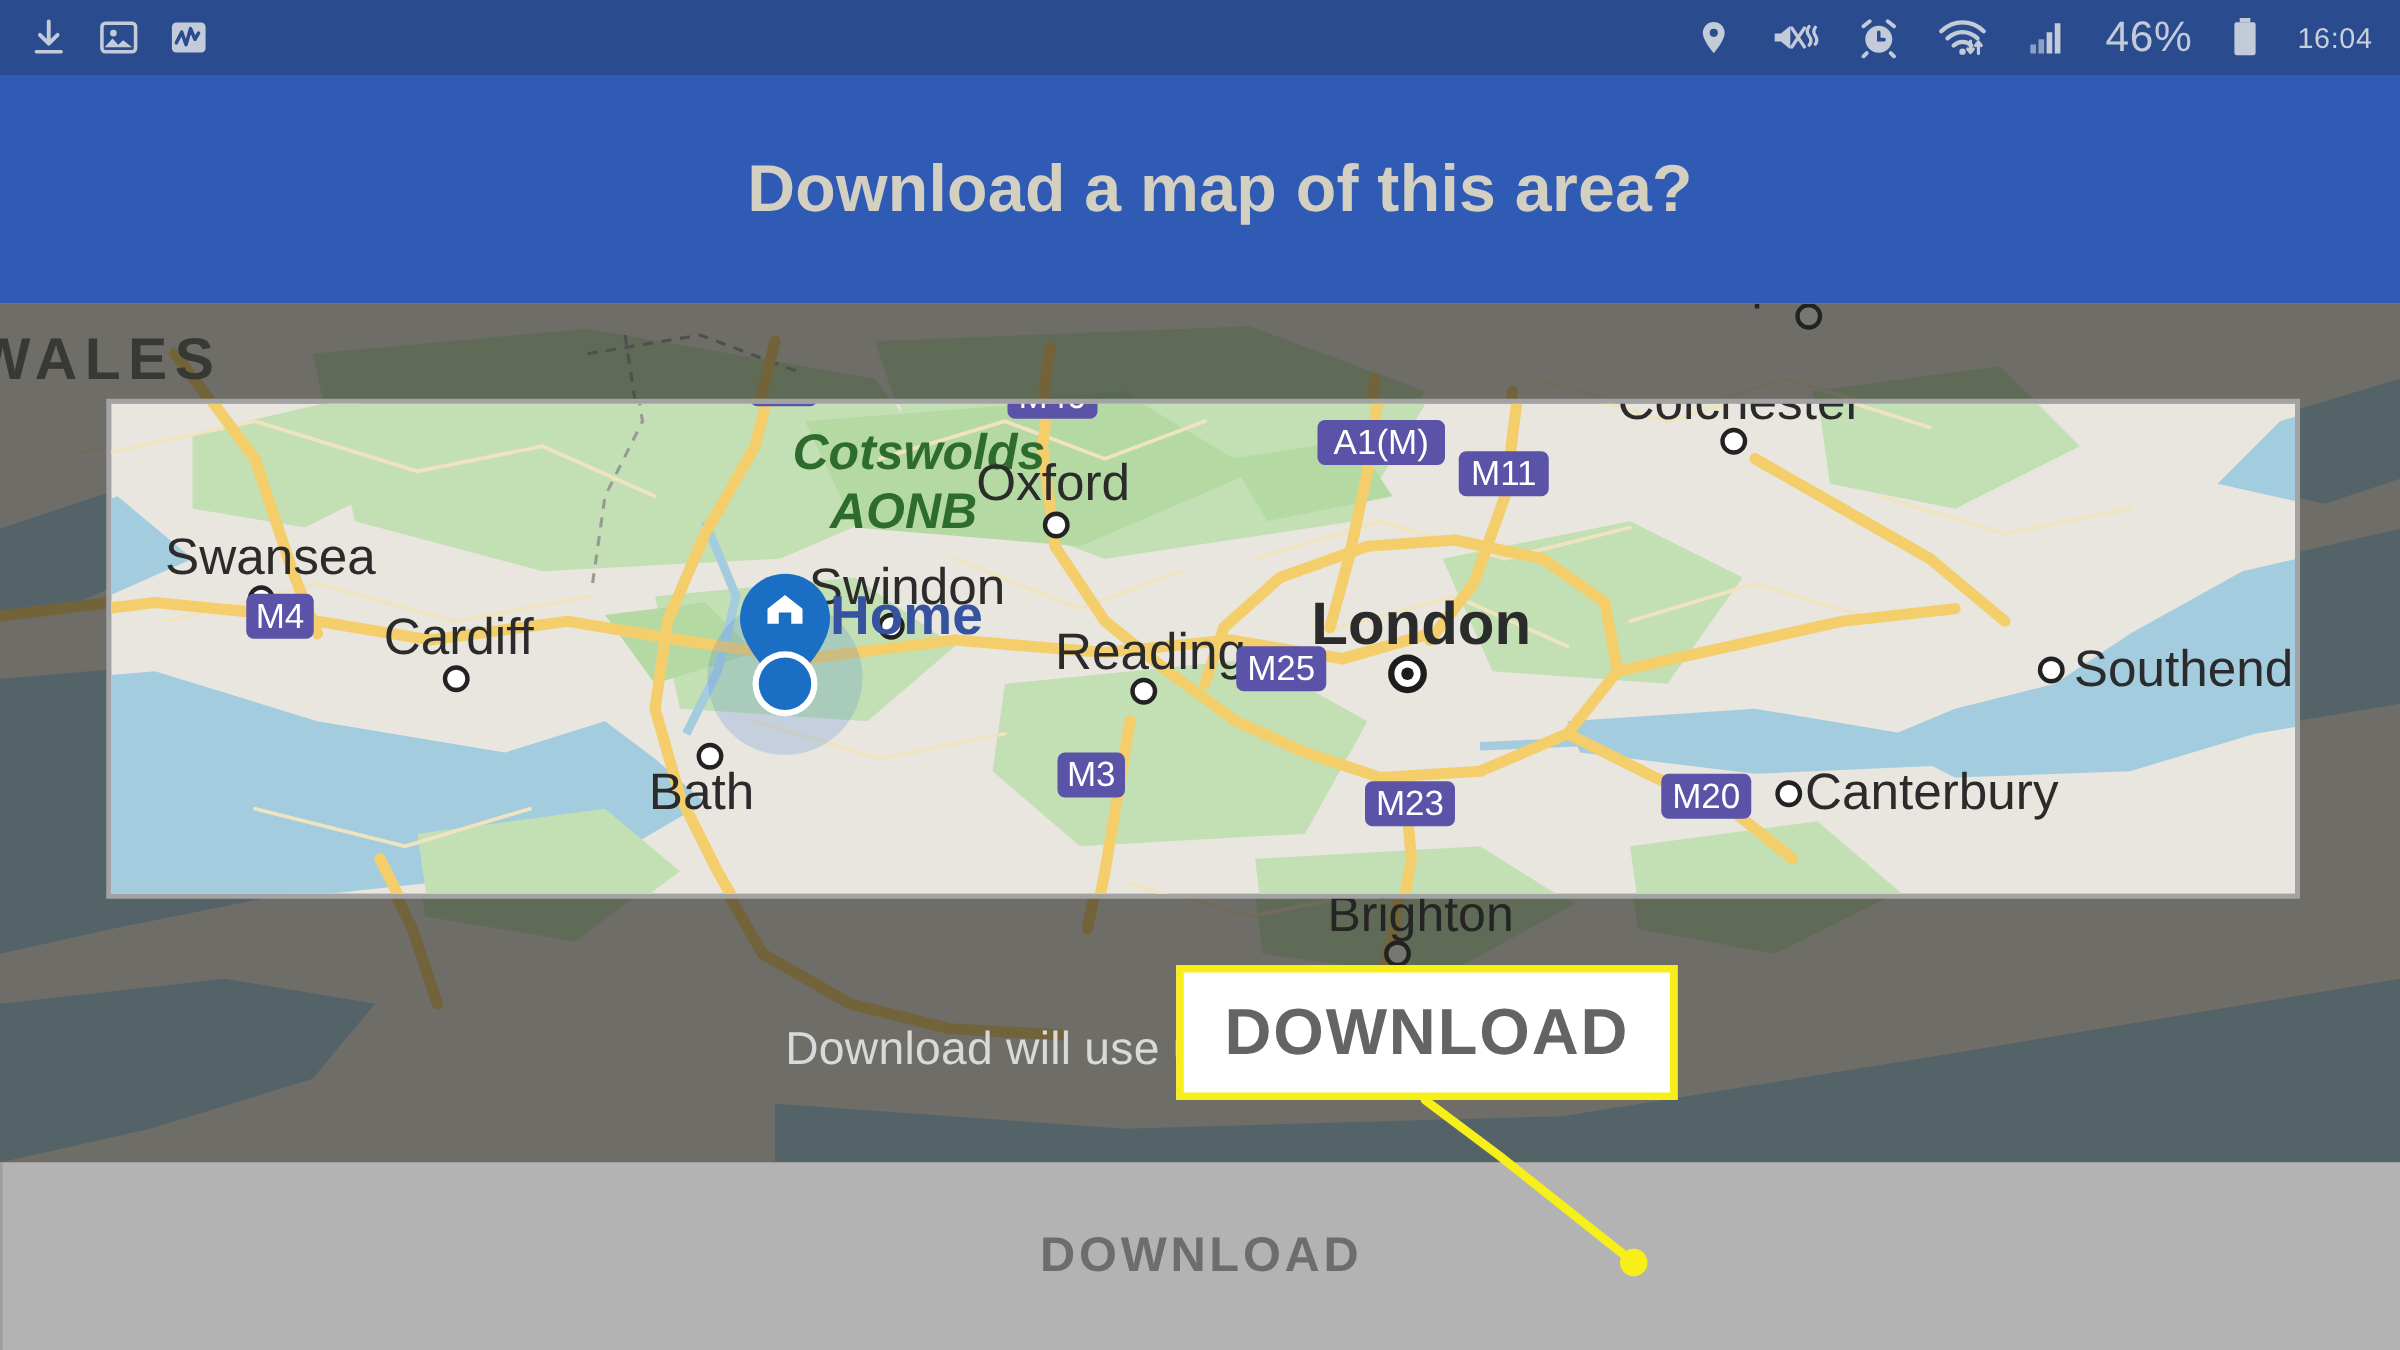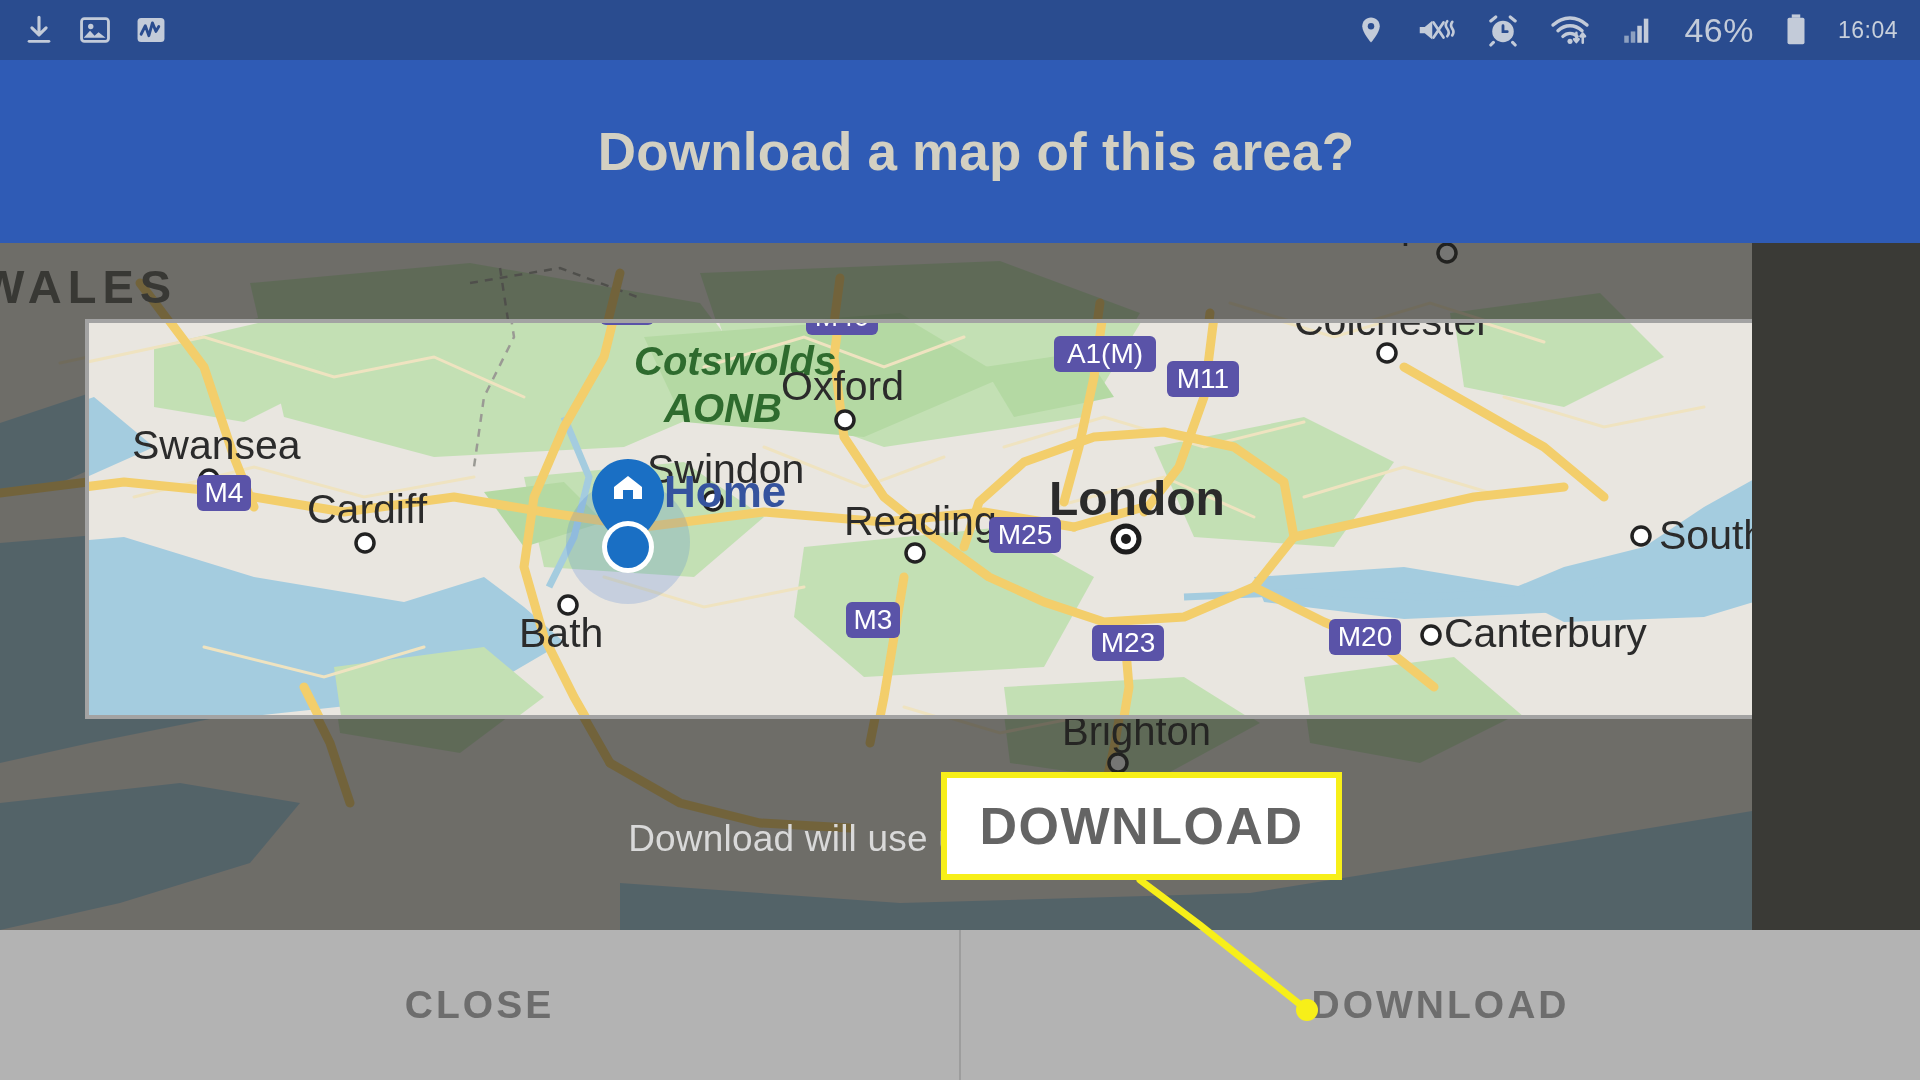--- a/index.html
+++ b/index.html
@@ -14,21 +14,21 @@
   .sb-ico{display:block;}
   .sb-text{color:#c3cbd9;font-size:34px;font-weight:400;letter-spacing:.5px;line-height:1;}
   .sb-time{color:#c8d0dc;font-size:23px;font-weight:400;letter-spacing:.5px;line-height:1;}
 
   
   .titlebar{position:absolute;left:0;top:60px;width:1920px;height:183px;background:#2f5bb5;
             display:flex;align-items:center;justify-content:center;padding-left:16px;}
   .titlebar h1{margin:0;color:#d3d0c2;font-size:53px;font-weight:bold;letter-spacing:.2px;}
 
   
-  .maparea{position:absolute;left:0;top:243px;width:1752px;height:687px;overflow:hidden;background:#e8e5df;}
+  .maparea{position:absolute;left:0;top:243px;width:1920px;height:687px;overflow:hidden;background:#e8e5df;}
   .mapcanvas{position:absolute;left:0;top:0;width:1920px;height:687px;}
   .dimlayer{position:absolute;left:0;top:0;width:1920px;height:687px;background:rgba(34,34,30,.62);}
   .selbox{position:absolute;left:85px;top:76px;width:1755px;height:400px;
           border:4px solid #a3a3a3;box-sizing:border-box;overflow:hidden;}
   .selbox .mapclip{position:absolute;left:-85px;top:-76px;width:1920px;height:687px;}
 
   
   .land{fill:#e9e6e0}
   .water{fill:#a4ccdf}
   .green{fill:#c3e0b4}
@@ -293,21 +293,20 @@
           <circle cx="624" cy="300" r="21" fill="#1a6fc4"></circle>
           <text class="home-label" x="660" y="260" font-size="44">Home</text>
         </g>
       </svg>
     </div>
   </div>
 
   <div class="usagetext">Download will use up to 58 MB of space</div>
 
   <div class="buttonbar">
-    <div class="btn">CLOSE</div>
     <div class="btn right">DOWNLOAD</div>
   </div>
 
   <svg class="calloutline">
     <path d="M1140 880 L1200 925 L1307 1010" stroke="#f7ef19" stroke-width="7" fill="none" stroke-linecap="round"></path>
     <circle cx="1307" cy="1010" r="11" fill="#f7ef19"></circle>
   </svg>
   <div class="callout">
     <span>DOWNLOAD</span>
   </div>

